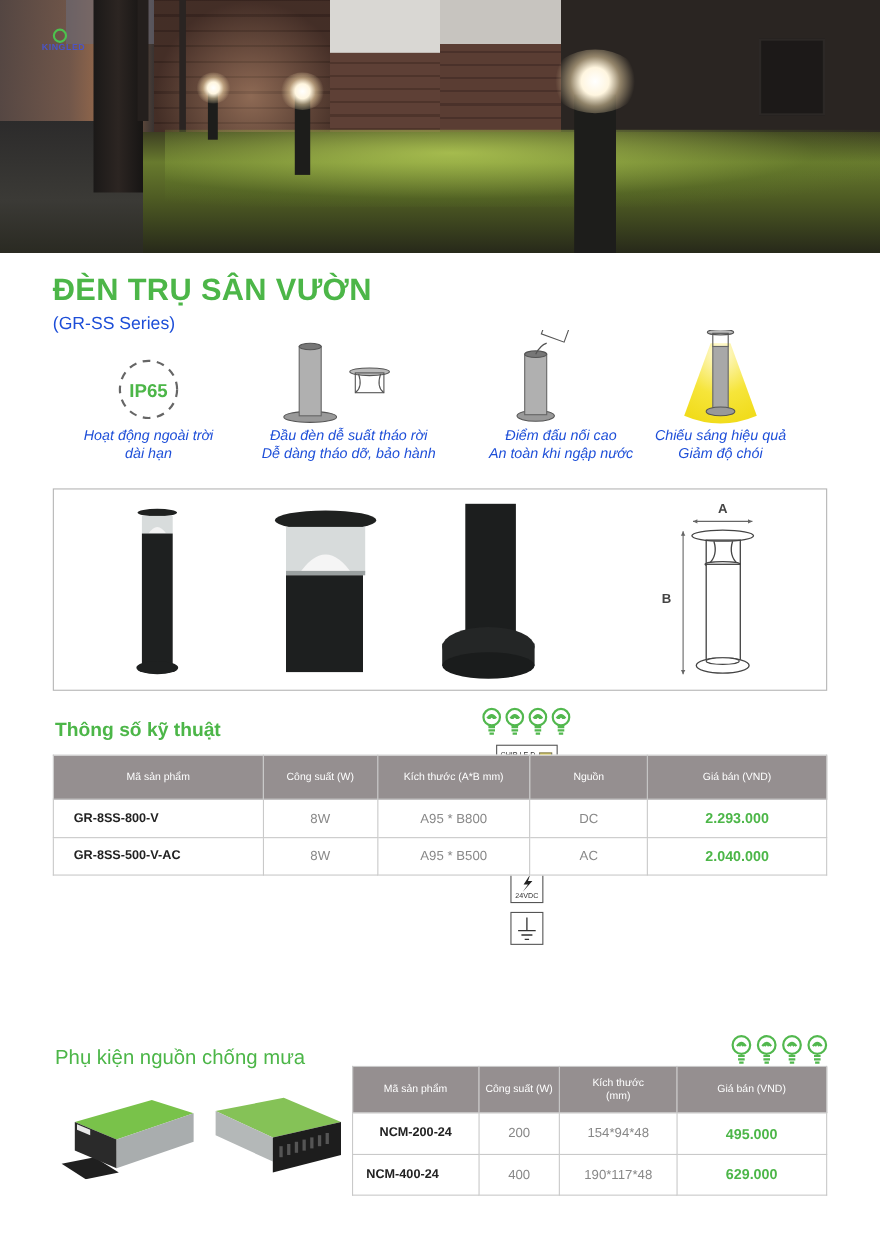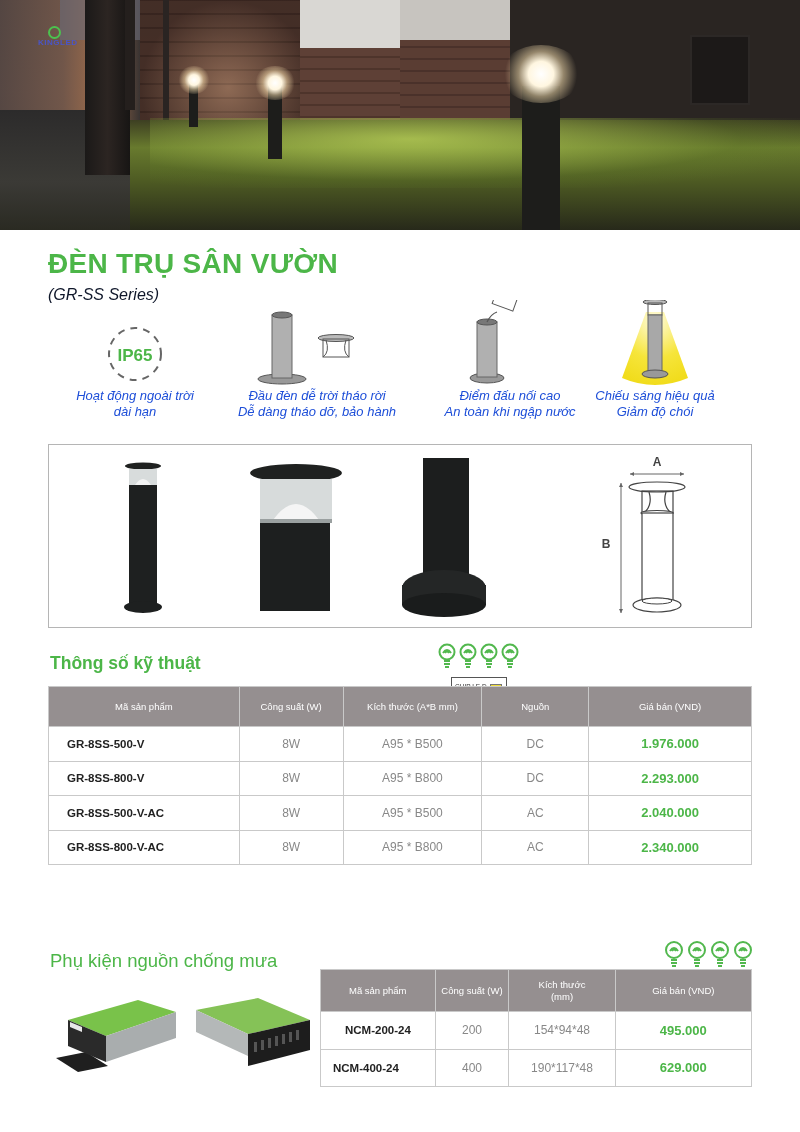--- a/index.html
+++ b/index.html
@@ -37,21 +37,21 @@
     background: linear-gradient(180deg, #2c2b2b, #3b3a36 60%, #2a2a22); }
   .hero .bollard { position: absolute; background: #1d1d1b; }
   .hero .glow { position: absolute; border-radius: 50%;
     background: radial-gradient(circle, #ffffff 0%, #fff6e0 25%, rgba(255,230,180,.5) 45%, transparent 72%); }
   .hero .logo { position: absolute; left: 26px; top: 26px; width: 52px; height: 24px; }
   .hero .logo .ring { position: absolute; left: 22px; top: 0; width: 13px; height: 13px; border: 2px solid #4cc24e; border-radius: 50%; }
   .hero .logo .txt { position: absolute; left: 12px; top: 12px; font-size: 8px; font-weight: bold; color: #4a55c8; letter-spacing: .5px; }
 
   
   .title { position: absolute; left: 48px; top: 248px; font-size: 28px; font-weight: bold; color: #4cb648; letter-spacing: .3px; }
-  .subtitle { position: absolute; left: 48px; top: 286px; font-size: 16px; font-style: italic; color: #0f172a; }
+  .subtitle { position: absolute; left: 48px; top: 286px; font-size: 16px; color: #1d4ed8; }
 
   
   .feature { position: absolute; top: 300px; width: 190px; text-align: center; }
   .feature .ico { height: 88px; position: relative; }
   .feature .cap { font-size: 13px; font-style: italic; color: #1d4ed8; line-height: 16px; }
 
   
   .prodbox { position: absolute; left: 48px; top: 444px; width: 704px; height: 184px; border: 1.5px solid #b5b5b5; background: #fff; }
 
   
@@ -119,21 +119,21 @@
   <div class="ico">
     <svg width="190" height="88" viewBox="0 0 190 88">
       <ellipse cx="60" cy="79" rx="24" ry="5" fill="#999" stroke="#555" stroke-width="1"></ellipse>
       <rect x="50" y="15" width="20" height="63" fill="#b0b0b0" stroke="#666" stroke-width="1"></rect>
       <ellipse cx="60" cy="15" rx="10" ry="3" fill="#777" stroke="#555" stroke-width="1"></ellipse>
       <ellipse cx="114" cy="38" rx="18" ry="3.5" fill="#bbb" stroke="#555" stroke-width="1"></ellipse>
       <rect x="101" y="39" width="26" height="18" fill="none" stroke="#555" stroke-width="1"></rect>
       <path d="M104 40 Q108 52 101 57 M124 40 Q120 52 127 57" fill="none" stroke="#555" stroke-width="1"></path>
     </svg>
   </div>
-  <div class="cap">Đầu đèn dễ trời tháo rời</div>
+  <div class="cap">Đầu đèn dễ suất tháo rời</div>
   <div class="cap">Dễ dàng tháo dỡ, bảo hành</div>
 </div>
 
 <div class="feature" style="left:415px;">
   <div class="ico">
     <svg width="190" height="88" viewBox="0 0 190 88">
       <ellipse cx="72" cy="78" rx="17" ry="5" fill="#999" stroke="#555" stroke-width="1"></ellipse>
       <rect x="62" y="22" width="20" height="55" fill="#b0b0b0" stroke="#666" stroke-width="1"></rect>
       <ellipse cx="72" cy="22" rx="10" ry="3" fill="#777" stroke="#555" stroke-width="1"></ellipse>
       <path d="M72 22 Q76 14 82 12" fill="none" stroke="#555" stroke-width="1.2"></path>
@@ -264,46 +264,32 @@
     <tr style="height:40px;">
       <th style="width:191px;">Mã sản phẩm</th>
       <th style="width:104px;">Công suất (W)</th>
       <th style="width:139px;">Kích thước (A*B mm)</th>
       <th style="width:107px;">Nguồn</th>
       <th style="width:163px;">Giá bán (VND)</th>
     </tr>
   </thead>
   <tbody>
     <tr style="height:34.5px;">
-      <td class="code">GR-8SS-500-V</td>
-      <td>8W</td>
-      <td>A95 * B500</td>
-      <td>DC</td>
-      <td class="price">1.976.000</td>
-    </tr>
-    <tr style="height:34.5px;">
       <td class="code">GR-8SS-800-V</td>
       <td>8W</td>
       <td>A95 * B800</td>
       <td>DC</td>
       <td class="price">2.293.000</td>
     </tr>
     <tr style="height:34.5px;">
       <td class="code">GR-8SS-500-V-AC</td>
       <td>8W</td>
       <td>A95 * B500</td>
       <td>AC</td>
       <td class="price">2.040.000</td>
-    </tr>
-    <tr style="height:34.5px;">
-      <td class="code">GR-8SS-800-V-AC</td>
-      <td>8W</td>
-      <td>A95 * B800</td>
-      <td>AC</td>
-      <td class="price">2.340.000</td>
     </tr>
   </tbody>
 </table>
 
 <div class="sec-title" style="left:50px; top:950px; font-weight:normal; font-size:18.5px;">Phụ kiện nguồn chống mưa</div>
 
 <div class="bulbs" style="left:664px; top:940px;">
   <svg width="90" height="28" viewBox="0 0 90 28">
     <g fill="none" stroke="#52b84e" stroke-width="2">
       <circle cx="10" cy="10" r="8"></circle>

